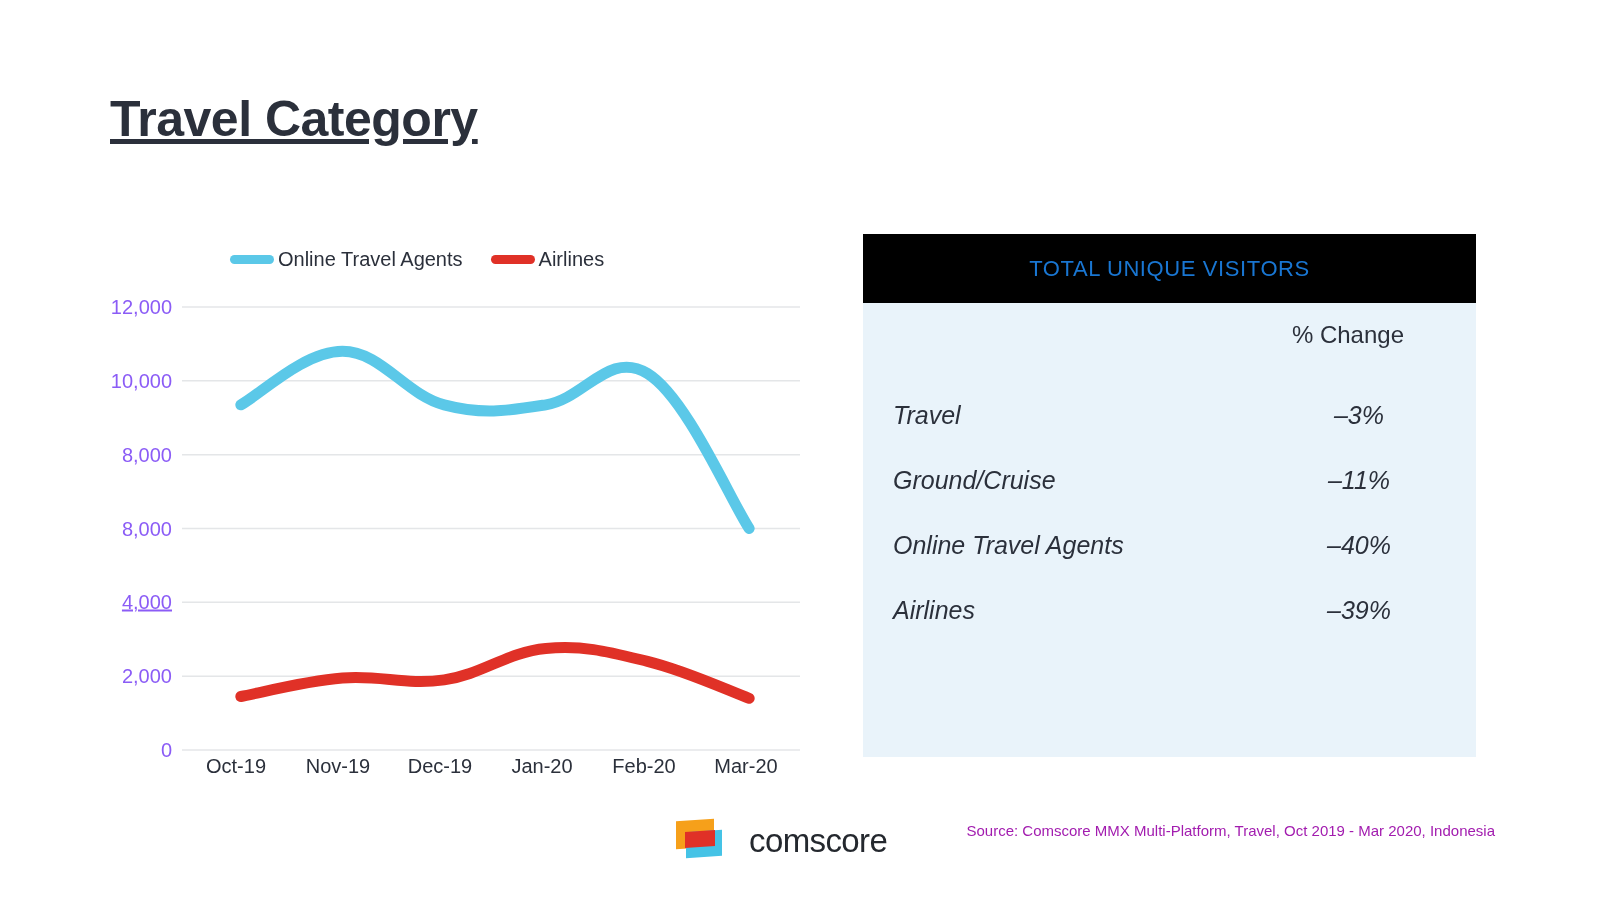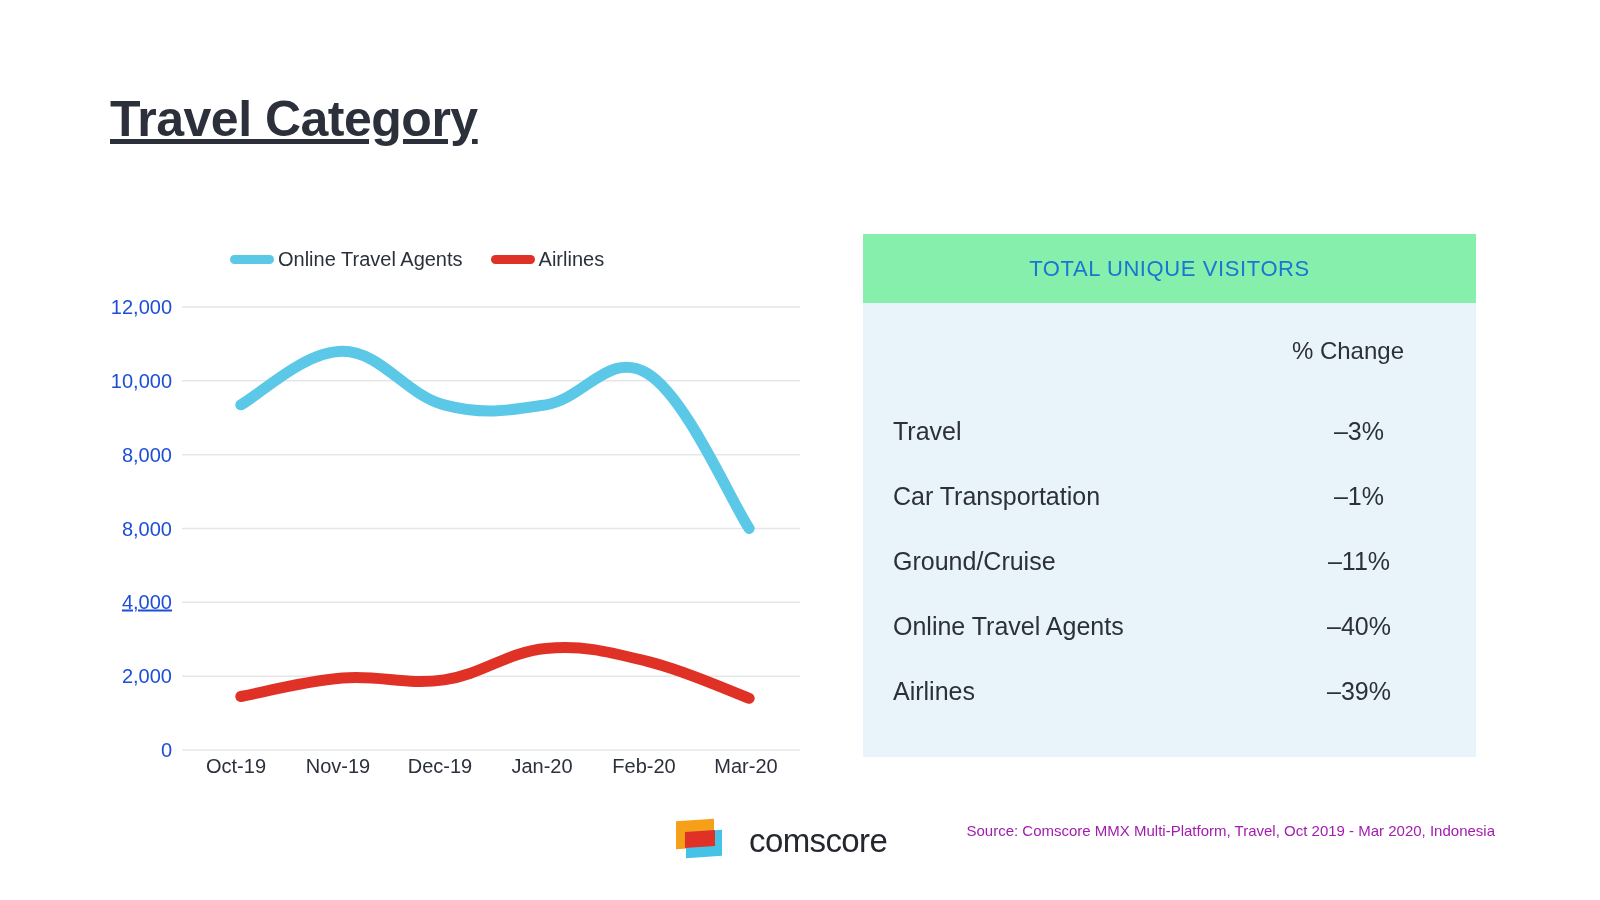--- a/index.html
+++ b/index.html
@@ -84,21 +84,21 @@
     left: 0;
     top: 0;
   }
 
   .y-tick-label {
     position: absolute;
     right: 0;
     width: 92px;
     text-align: right;
     font-size: 20px;
-    color: #1d4ed8;
+    color: #8b5cf6;
     transform: translateY(-50%);
   }
   #y-axis-labels {
     position: absolute;
     left: 0;
     top: 45px;
     width: 92px;
     height: 510px;
   }
 
@@ -121,43 +121,44 @@
   #table-panel {
     position: absolute;
     left: 863px;
     top: 234px;
     width: 613px;
     height: 523px;
     background: #e9f3fa;
   }
   #table-header {
     height: 69px;
-    background: #86efac;
+    background: #000000;
     display: flex;
     align-items: center;
     justify-content: center;
   }
   #table-header-title {
     font-size: 22px;
     color: #1976d2;
     letter-spacing: 0.6px;
   }
   #table-body {
     padding: 0 30px;
   }
   #column-header {
     text-align: right;
     font-size: 24px;
     color: #2b303b;
     line-height: 1.15;
-    padding-top: 34px;
+    padding-top: 18px;
     padding-right: 42px;
   }
   #table-rows {
     margin-top: 34px;
+    font-style: italic;
   }
   .table-row {
     display: flex;
     align-items: center;
     justify-content: space-between;
     height: 65px;
   }
   .row-label {
     font-size: 25px;
     color: #2b303b;
@@ -290,24 +291,20 @@
   <div id="table-body">
     <div id="column-header">
       <div>% Change</div>
     </div>
     <div id="table-rows">
         <div class="table-row">
           <span class="row-label">Travel</span>
           <span class="row-value">–3%</span>
         </div>
         <div class="table-row">
-          <span class="row-label">Car Transportation</span>
-          <span class="row-value">–1%</span>
-        </div>
-        <div class="table-row">
           <span class="row-label">Ground/Cruise</span>
           <span class="row-value">–11%</span>
         </div>
         <div class="table-row">
           <span class="row-label">Online Travel Agents</span>
           <span class="row-value">–40%</span>
         </div>
         <div class="table-row">
           <span class="row-label">Airlines</span>
           <span class="row-value">–39%</span>

